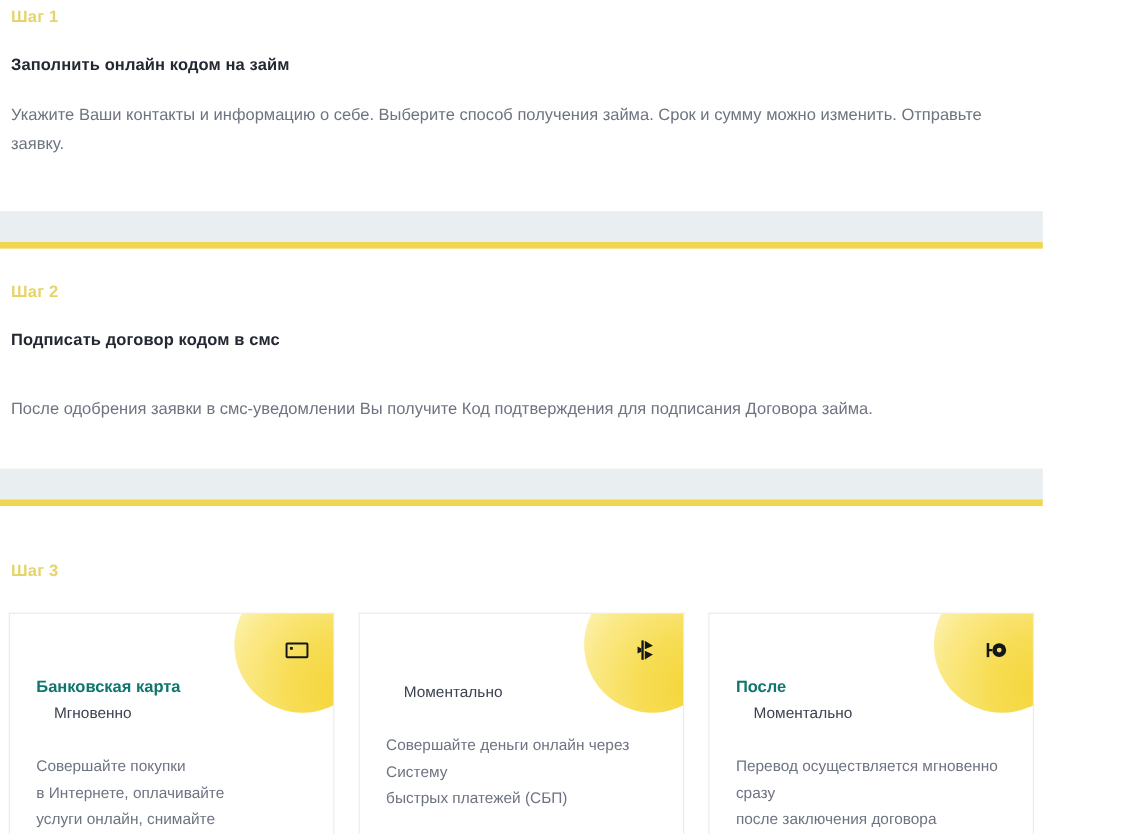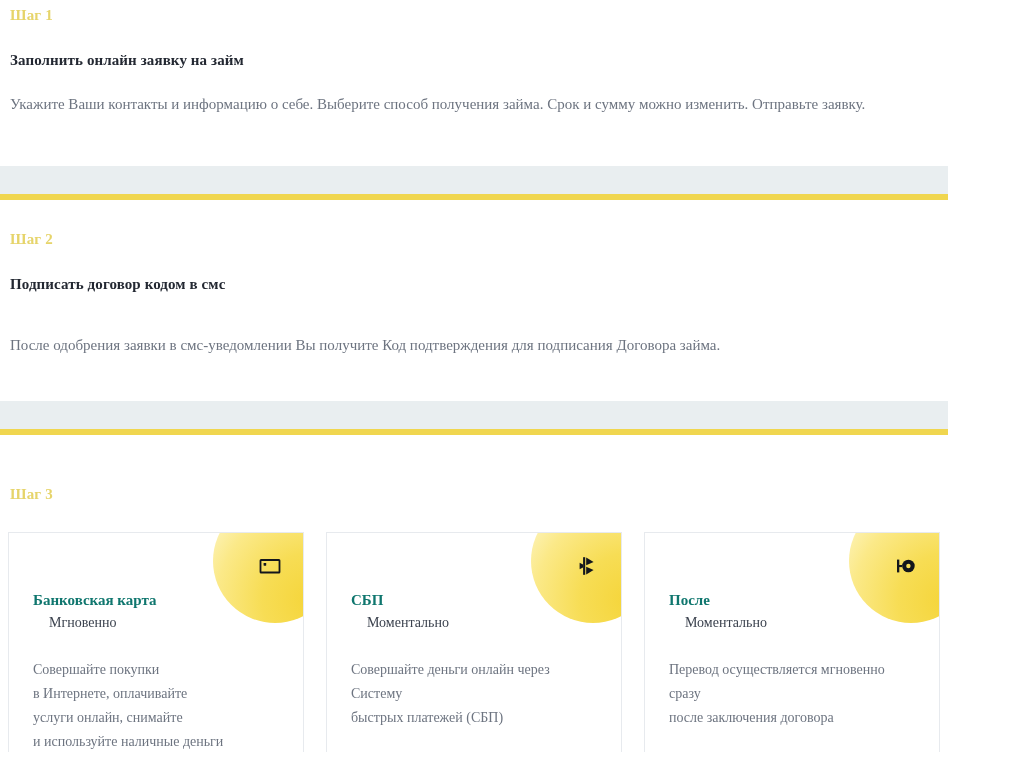--- a/index.html
+++ b/index.html
@@ -10,21 +10,20 @@
     background: #ffffff;
     font-family: "Liberation Sans", sans-serif;
     overflow: hidden;
   }
 
   .page {
     position: relative;
     width: 948px;
     height: 758px;
     background: #ffffff;
-    font-family: Liberation Serif, serif;
   }
 
   
   .step-block {
     padding: 0 10px;
   }
 
   .step-label {
     font-size: 15px;
     font-weight: bold;
@@ -162,21 +161,21 @@
     white-space: pre-line;
   }
 </style>
 </head>
 <body>
 
 <div class="page">
 
   <section class="step-block" id="step-1">
     <div class="step-label">Шаг 1</div>
-    <h2 class="step-title">Заполнить онлайн заявку на займ</h2>
+    <h2 class="step-title">Заполнить онлайн кодом на займ</h2>
     <p class="step-text">Укажите Ваши контакты и информацию о себе. Выберите способ получения займа. Срок и сумму можно изменить. Отправьте заявку.</p>
   </section>
 
   <div class="separator" id="sep-1">
     <div class="grey"></div>
     <div class="rule"></div>
   </div>
 
   <section class="step-block" id="step-2">
     <div class="step-label">Шаг 2</div>
@@ -217,21 +216,20 @@
       <div class="card-corner"></div>
       <div class="card-icon">
         <svg width="24" height="24" viewBox="0 0 24 24" fill="none">
           <rect x="7.1" y="3.2" width="2.1" height="17.6" fill="#13161c"></rect>
           <path d="M10.2 3.4 L17.6 8.1 L10.2 11.3 Z" fill="#13161c"></path>
           <path d="M10.2 12.7 L17.6 15.9 L10.2 20.6 Z" fill="#13161c"></path>
           <path d="M3.6 8.8 L7.0 10.6 L7.0 13.4 L3.6 15.2 Z" fill="#13161c"></path>
         </svg>
       </div>
       <div class="card-body">
-        <div class="card-title">СБП</div>
         <div class="card-sub">Моментально</div>
         <div class="card-desc">Совершайте деньги онлайн через Систему
 быстрых платежей (СБП)</div>
       </div>
     </div>
 
     <div class="card">
       <div class="card-corner"></div>
       <div class="card-icon">
         <svg width="24" height="24" viewBox="0 0 24 24" fill="none">

